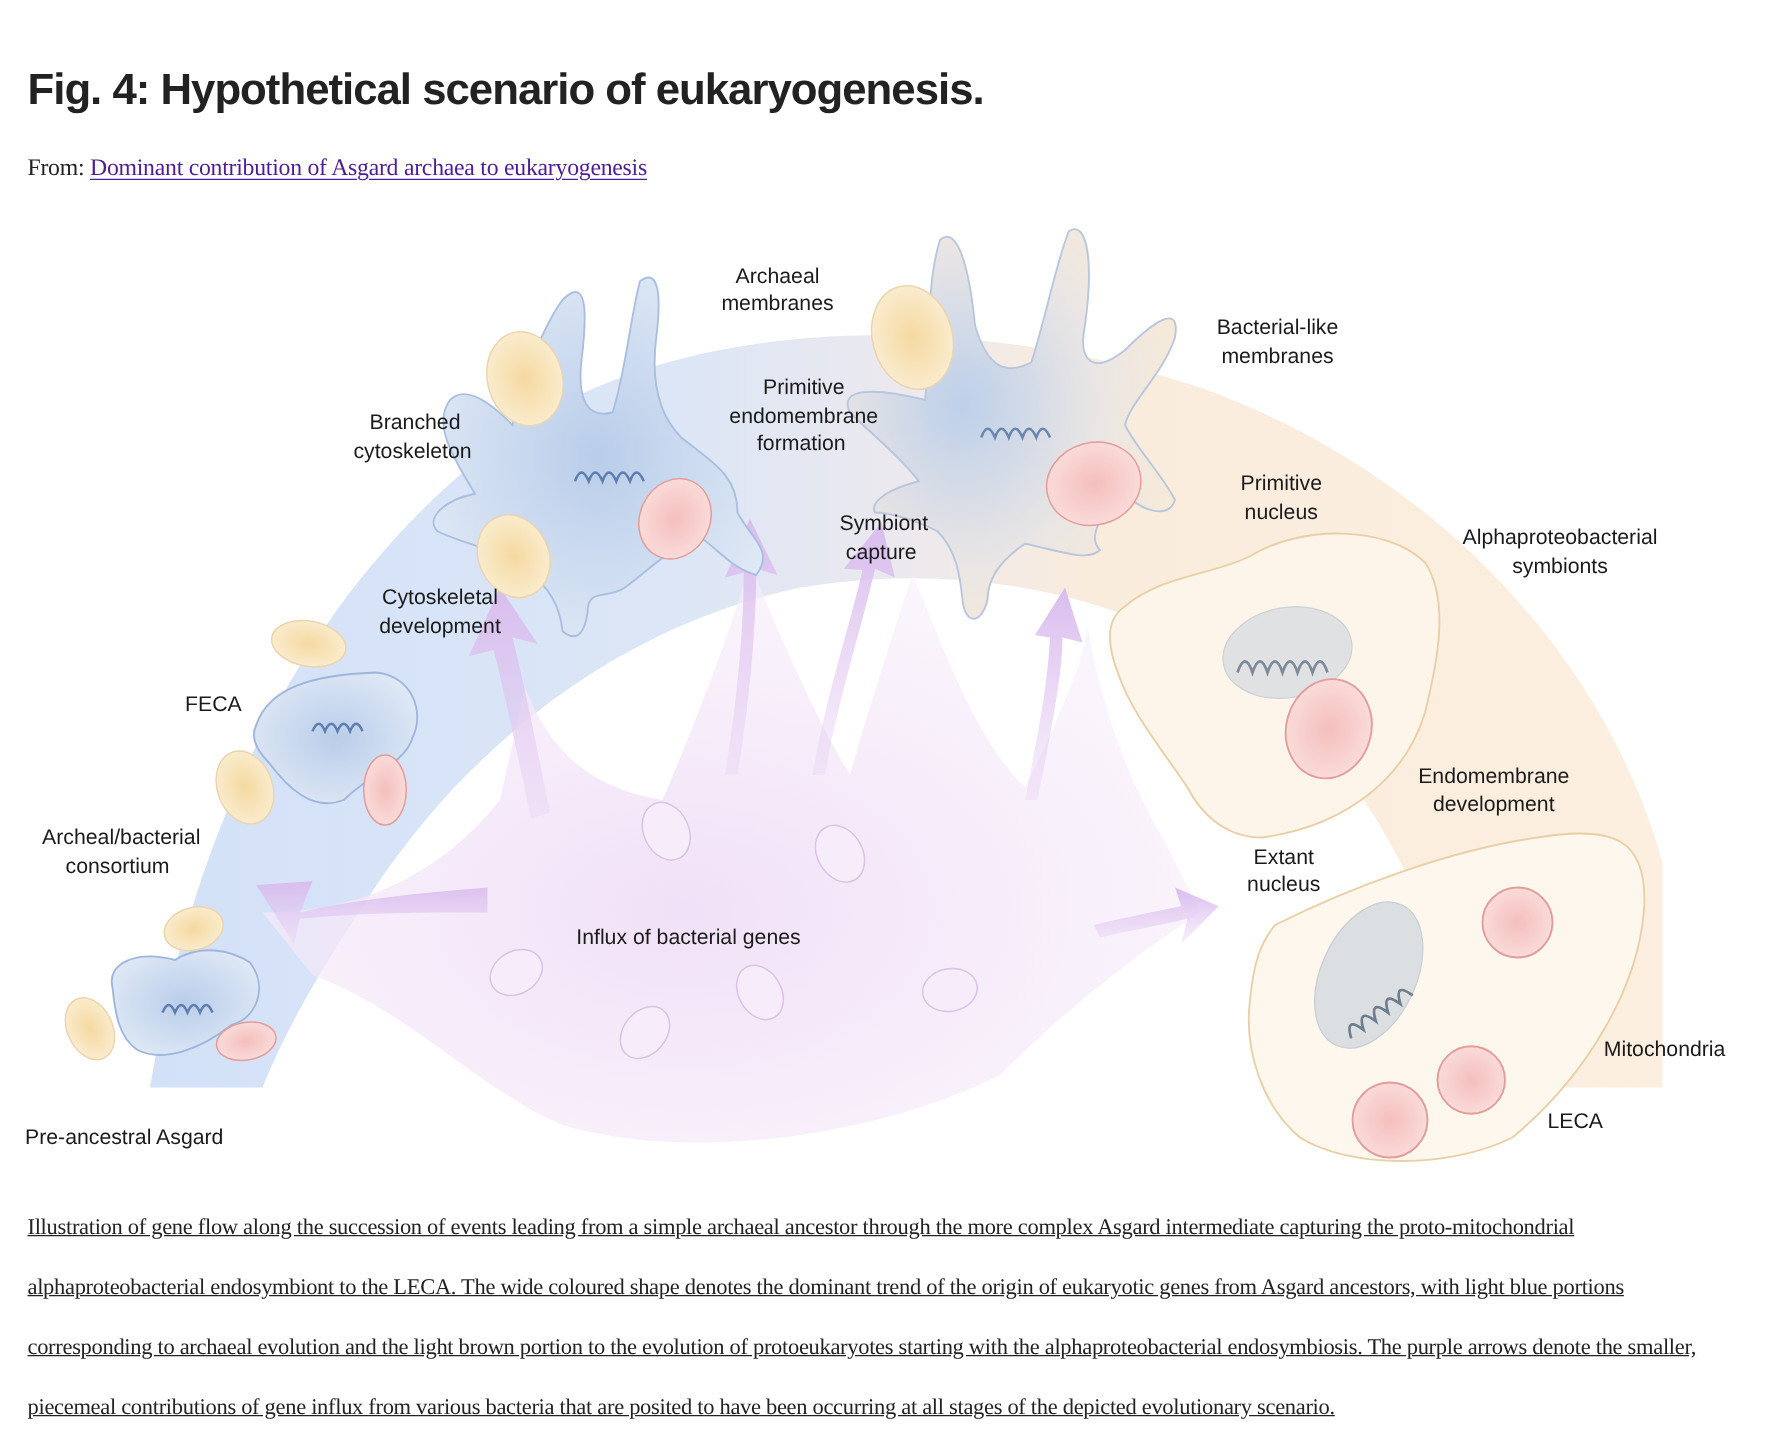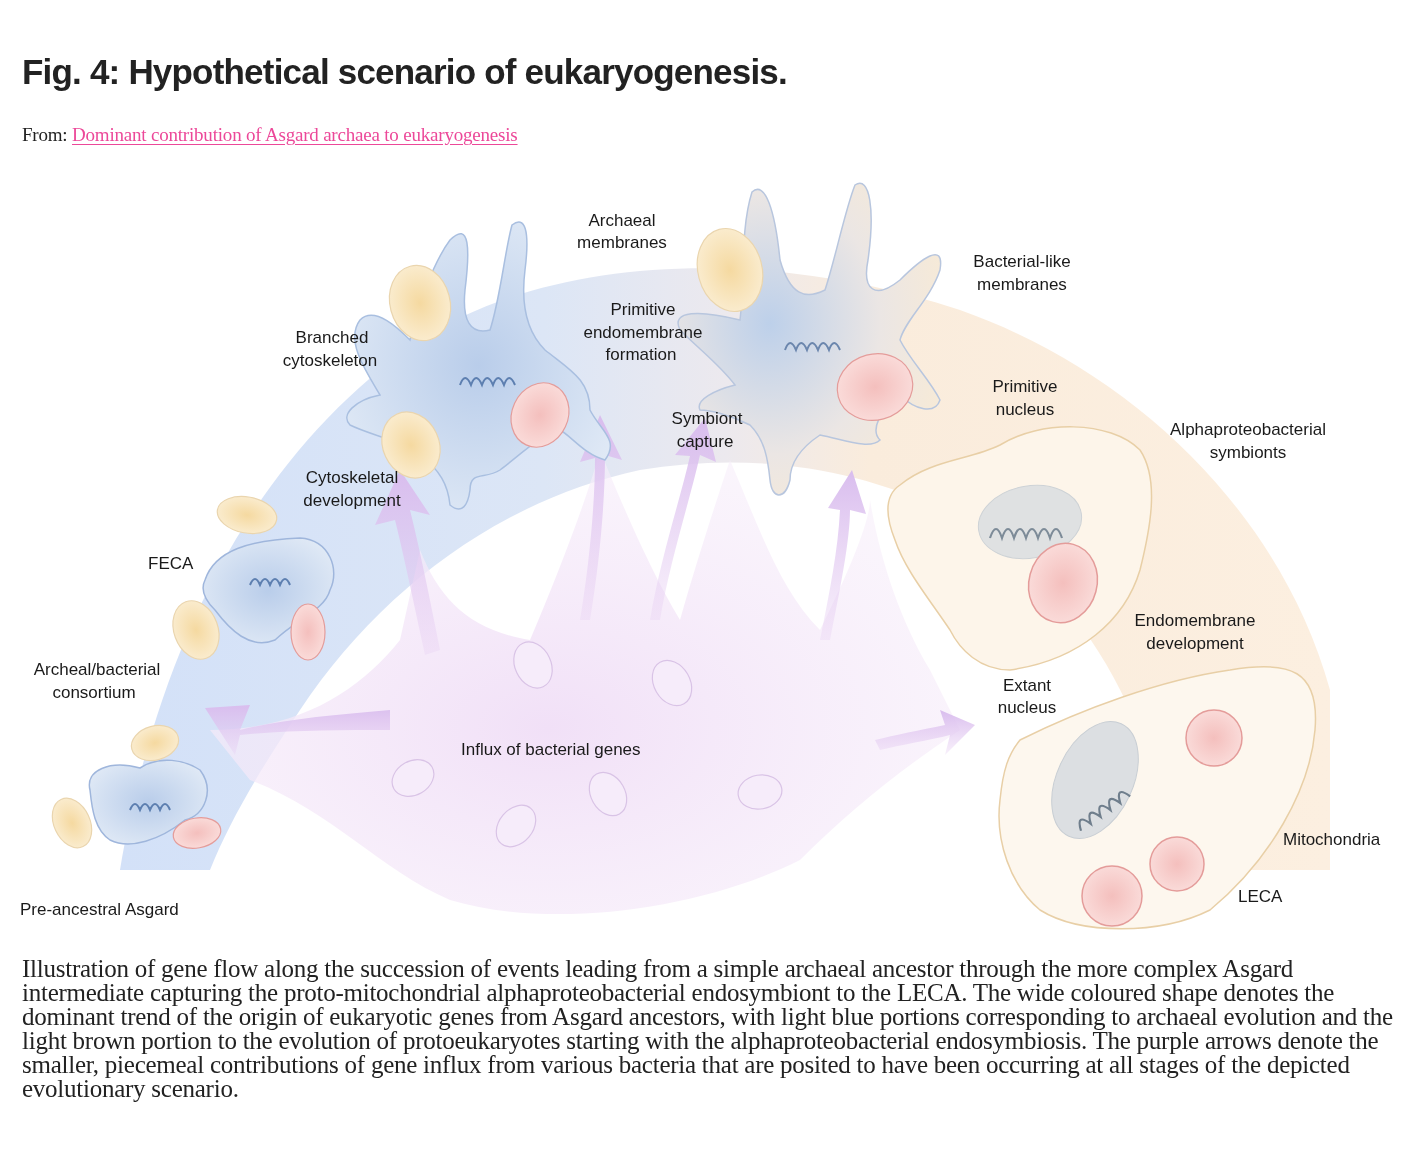--- a/index.html
+++ b/index.html
@@ -1,23 +1,23 @@
 <!DOCTYPE html>
 <html><head>
 <meta charset="utf-8">
 <style>
   html, body { margin: 0; padding: 0; background: #ffffff; }
   body { width: 1419px; height: 1158px; position: relative; overflow: hidden; font-family: "Liberation Serif", "DejaVu Serif", serif; color: #222222; }
   .title { position: absolute; left: 22px; top: 52px; margin: 0; font-family: Liberation Sans, sans-serif; font-weight: bold; font-size: 35px; letter-spacing: -0.8px; color: #222222; }
   .from { position: absolute; left: 22px; top: 124px; font-size: 19px; color: #222222; letter-spacing: -0.2px; }
-  .from a { color: #ec4899; text-decoration: underline; text-underline-offset: 3px; }
+  .from a { color: #4c1d95; text-decoration: underline; text-underline-offset: 3px; }
   .figure { position: absolute; left: 0; top: 170px; width: 1419px; height: 770px; }
   .figure svg { display: block; }
   .lbl { font-family: "Liberation Sans", "DejaVu Sans", sans-serif; font-size: 17px; fill: #1a1a1a; }
-  .caption { position: absolute; left: 22px; top: 957px; width: 1380px; margin: 0; font-size: 25px; line-height: 24px; color: #222222; letter-spacing: -0.25px; }
+  .caption { position: absolute; left: 22px; top: 957px; width: 1380px; margin: 0; font-size: 18px; line-height: 48px; color: #222222; letter-spacing: -0.25px; text-decoration: underline; }
 </style>
 </head>
 <body>
 
 <h1 class="title">Fig. 4: Hypothetical scenario of eukaryogenesis.</h1>
 
 <div class="from">
   <span>From:</span>
   <a href="#">Dominant contribution of Asgard archaea to eukaryogenesis</a>
 </div>

